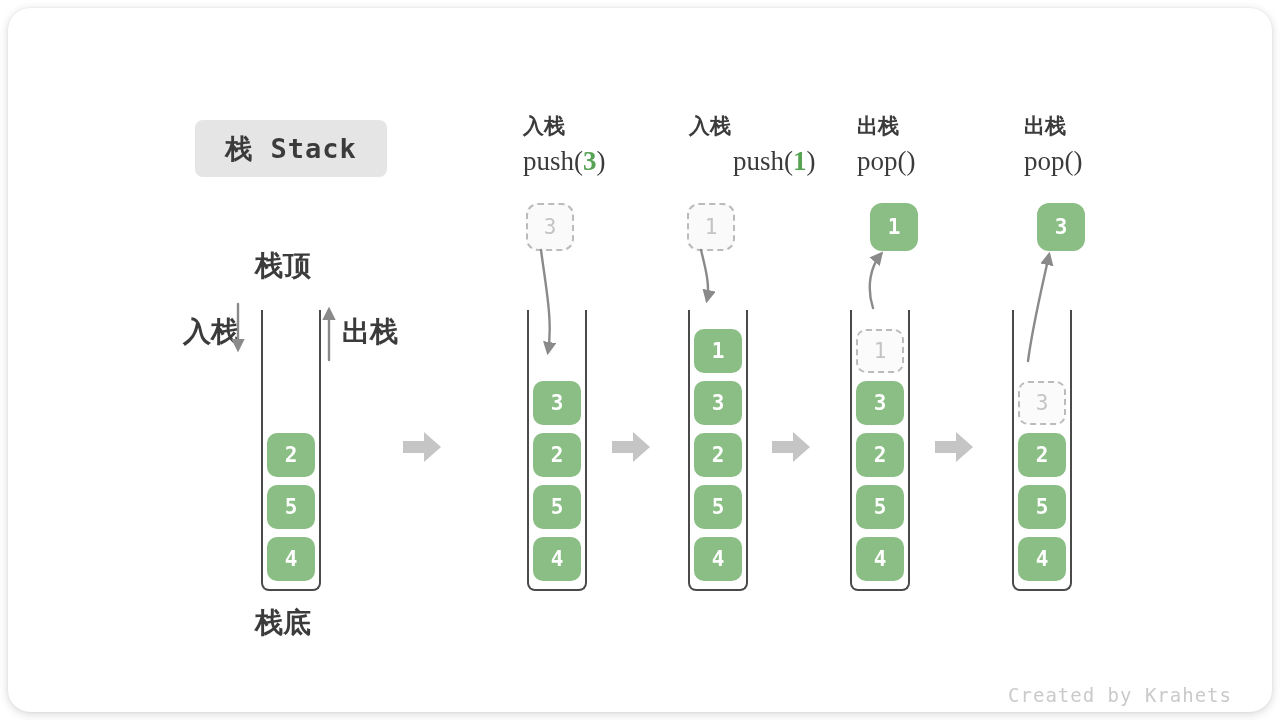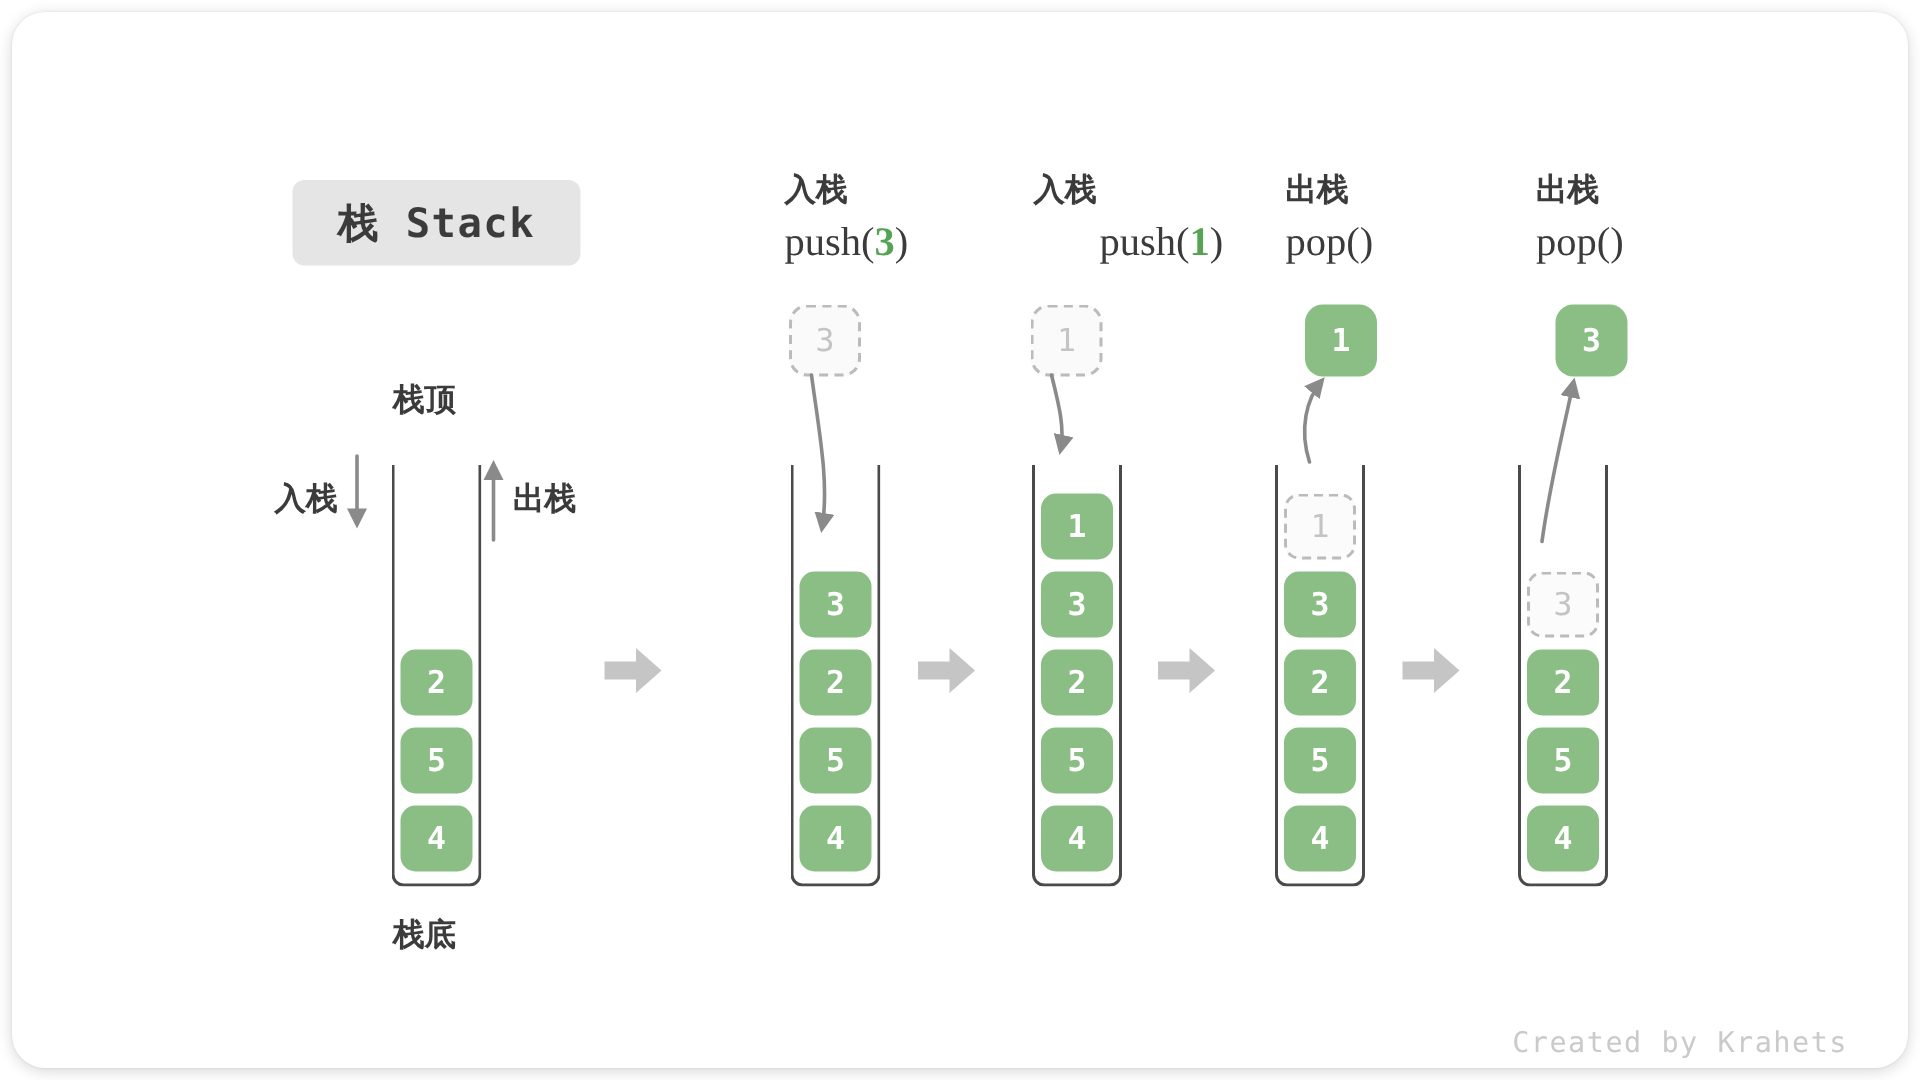--- a/index.html
+++ b/index.html
@@ -5,21 +5,21 @@
   html,body{margin:0;padding:0;width:1280px;height:720px;background:#fff;overflow:hidden;
     font-family:"DejaVu Sans","Liberation Sans",sans-serif;}
   #stage{position:relative;width:1280px;height:720px;}
   .card{position:absolute;left:8px;top:8px;width:1264px;height:704px;background:#fff;
     border-radius:22px;box-shadow:0 2px 10px rgba(0,0,0,.16),0 0 2px rgba(0,0,0,.08);}
   .abs{position:absolute;}
   .title-box{left:187px;top:112px;width:192px;height:57px;background:var(--title_bg);
     border-radius:8px;display:flex;align-items:center;justify-content:center;}
   .title-box span{font-family:"DejaVu Sans Mono","Liberation Mono",monospace;
     font-size:27px;font-weight:700;color:var(--ink);letter-spacing:1px;text-align:right;}
-  .side-lbl{font-size:21px;font-weight:700;color:var(--ink);line-height:24px;}
+  .side-lbl{font-size:28px;font-weight:700;color:var(--ink);line-height:24px;}
   .ctr{width:60px;text-align:center;}
   .stack-container{width:60px;height:281px;background:#fff;border:2px solid var(--container_border);
     border-top:none;border-radius:0 0 8px 8px;box-sizing:border-box;}
   .box{width:48px;height:44px;border-radius:10px;display:flex;align-items:center;justify-content:center;
     font-family:"DejaVu Sans Mono","Liberation Mono",monospace;font-size:21px;box-sizing:border-box;}
   .box.solid{background:var(--box_green);color:#fff;font-weight:700;}
   .box.ghost{background:#fbfbfb;border:2px dashed var(--ghost_border);color:var(--ghost);}
   .float-box{width:48px;height:48px;border-radius:12px;display:flex;align-items:center;justify-content:center;
     font-family:"DejaVu Sans Mono","Liberation Mono",monospace;font-size:21px;box-sizing:border-box;}
   .float-box.dashed{background:#fafafa;border:2px dashed var(--ghost_border);color:var(--ghost);}

